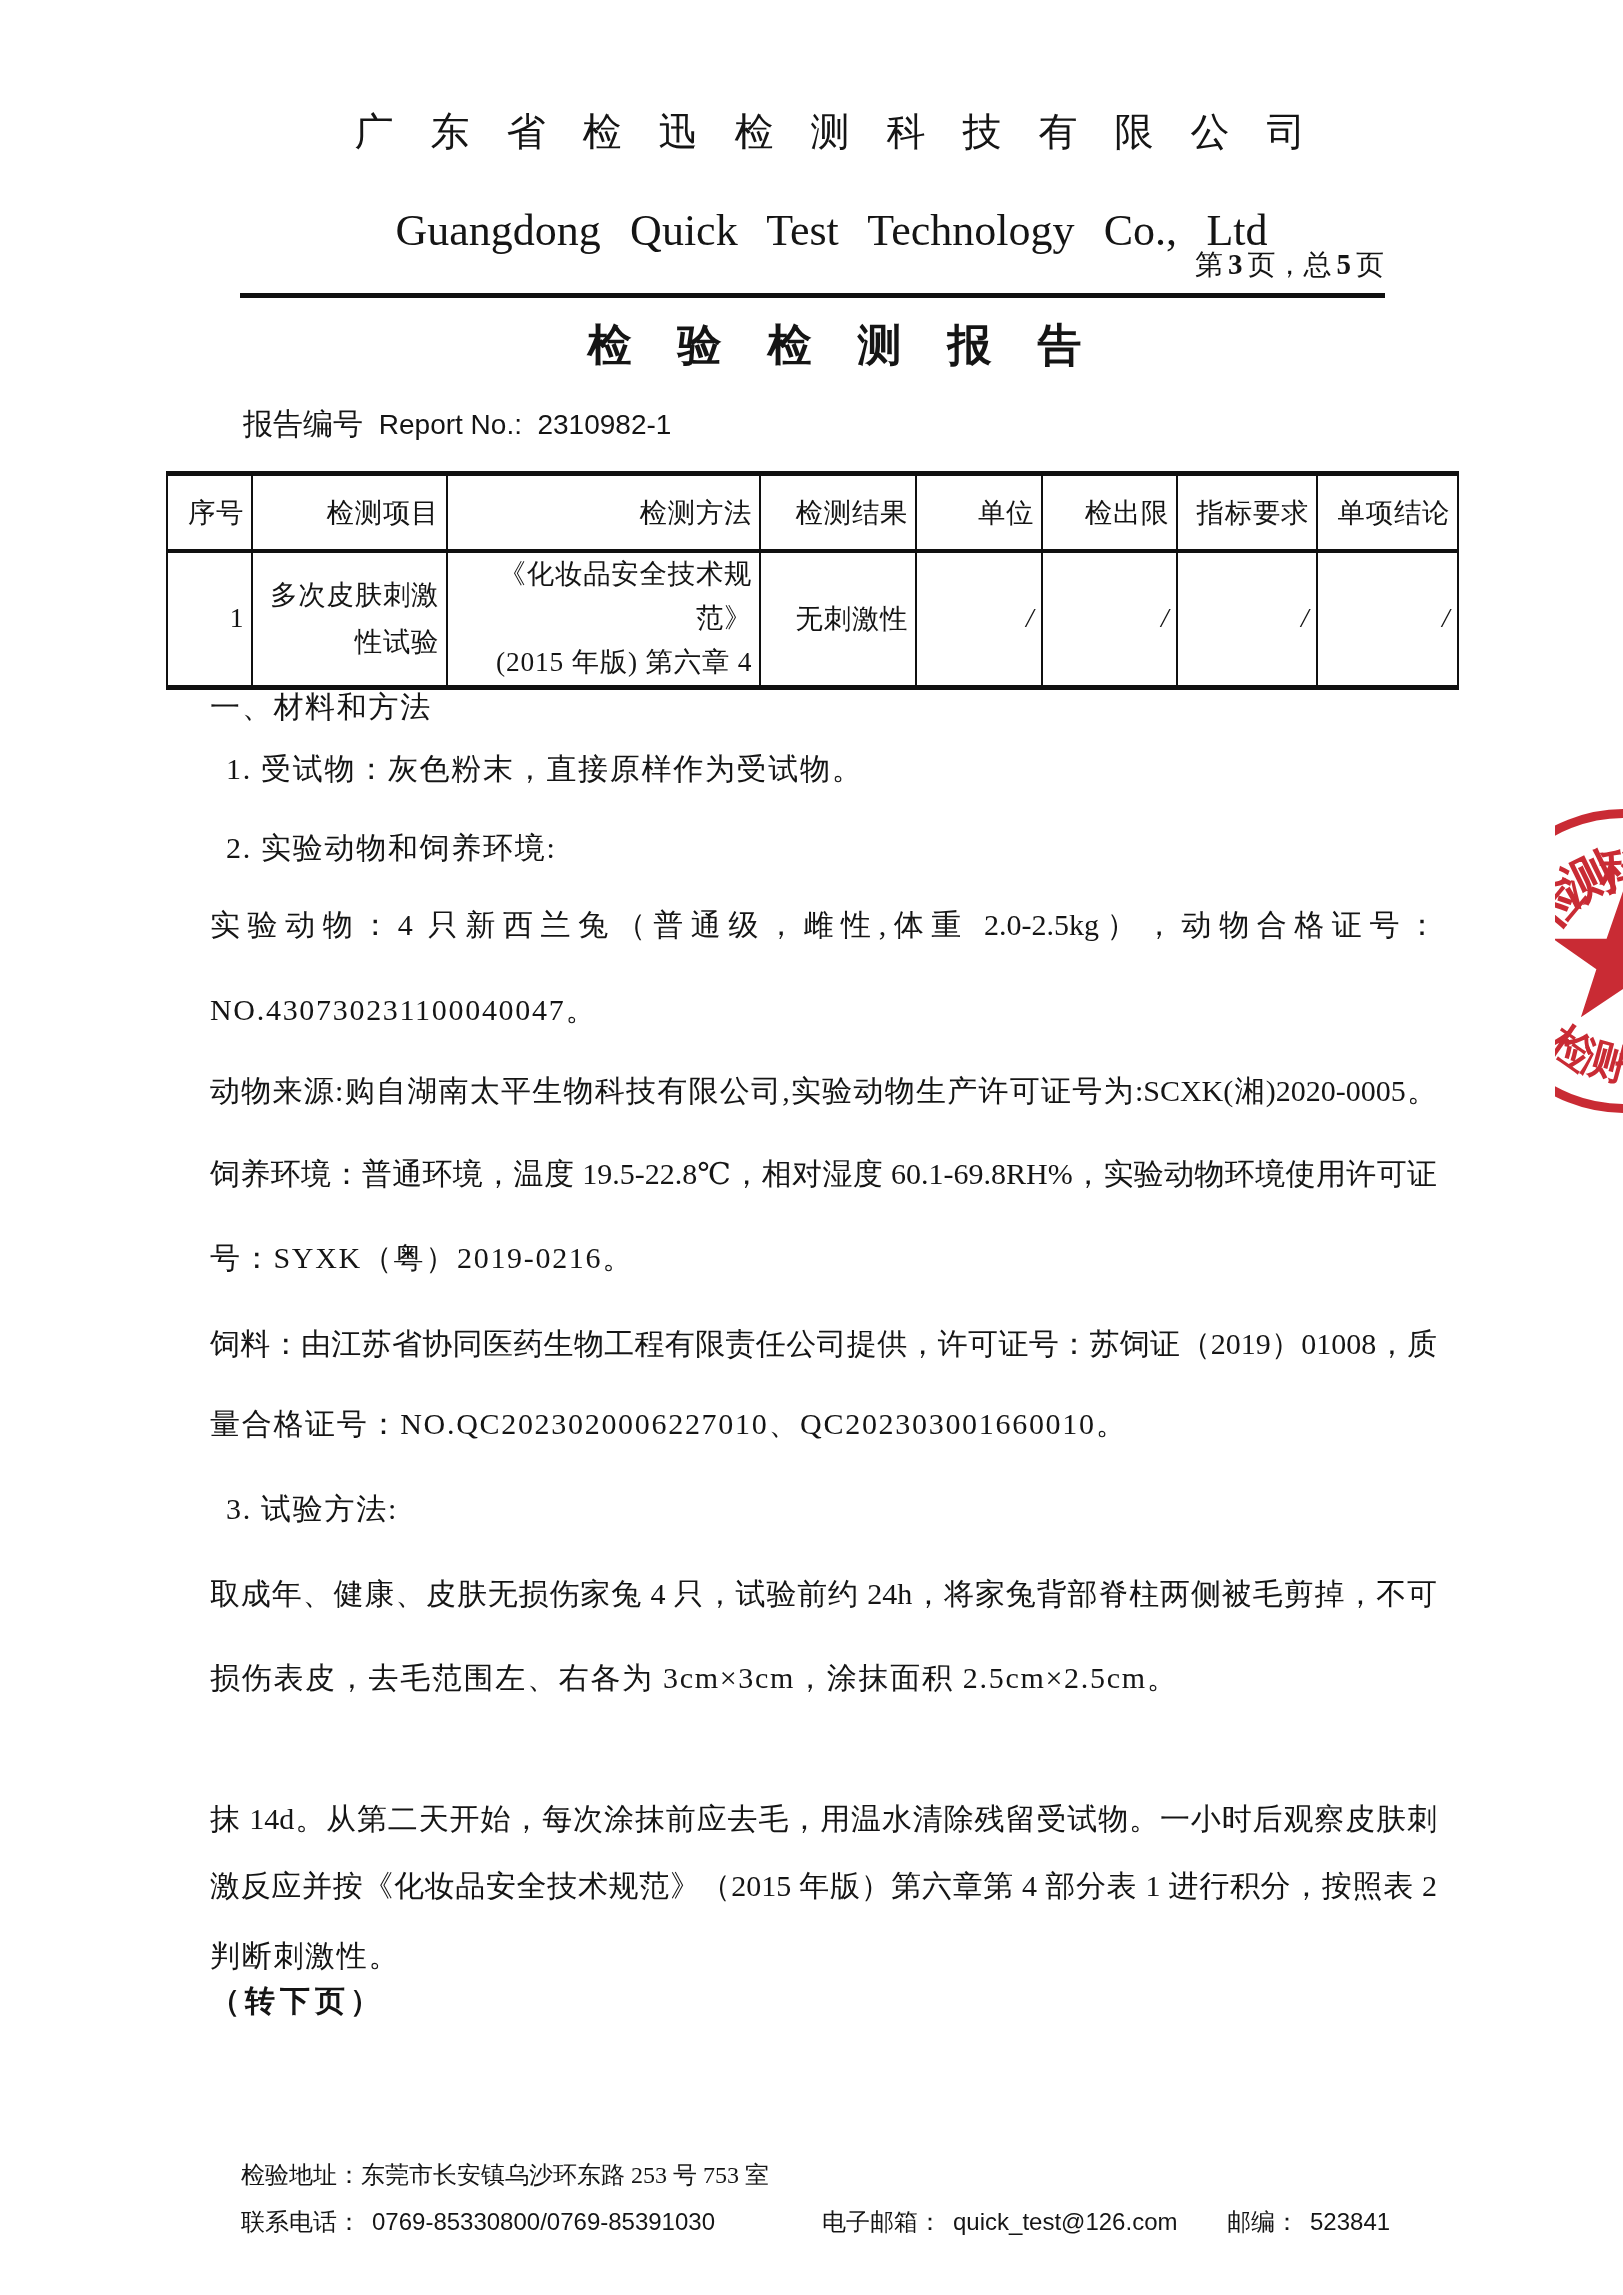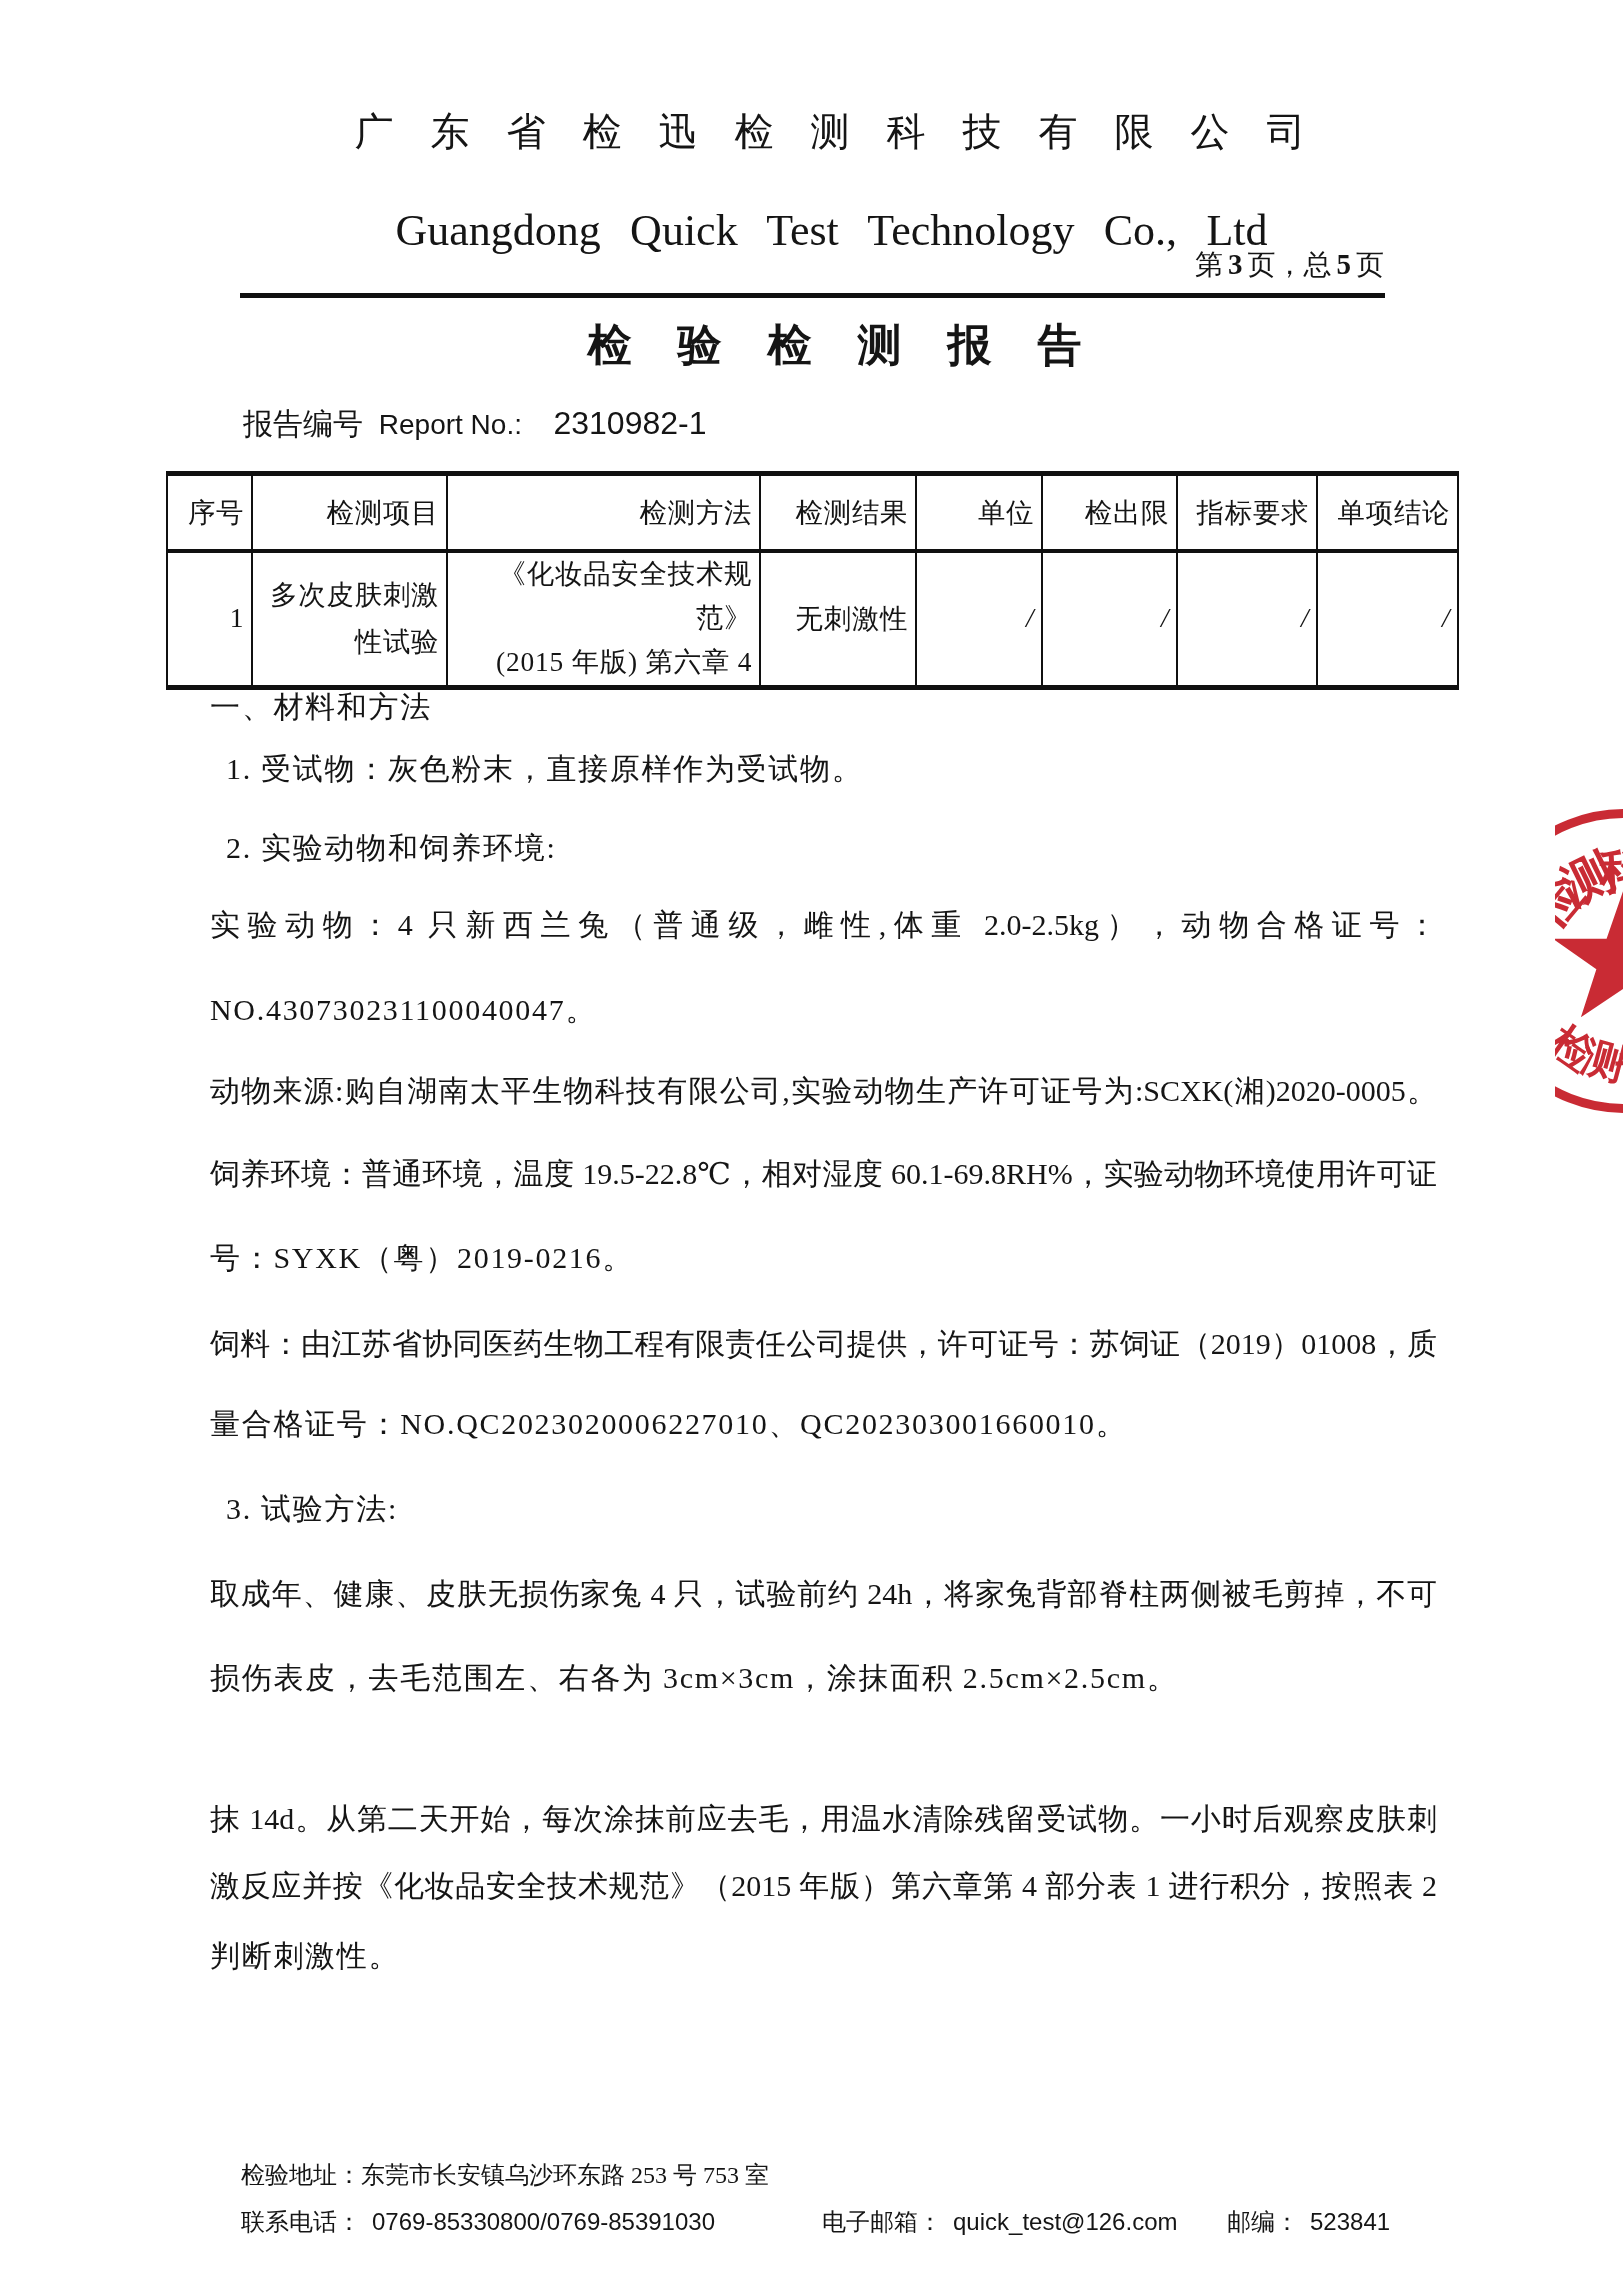--- a/index.html
+++ b/index.html
@@ -16,21 +16,21 @@
 
   .company-cn{top:105px;font-size:39px;letter-spacing:37px;padding-left:37px;white-space:nowrap;}
   .company-en{top:205px;font-size:44px;word-spacing:18.3px;white-space:nowrap;margin-left:20px;}
   .page-info{top:246px;right:239px;font-size:28px;white-space:nowrap;}
   .page-info b{font-size:29px;margin:0 5px;}
   .head-rule{left:240px;top:293px;width:1145px;height:5px;background:#101010;}
   .doc-title{top:316px;font-size:44px;font-weight:bold;letter-spacing:46px;padding-left:46px;white-space:nowrap;}
 
   .report-line{left:243px;top:404px;font-size:30px;white-space:nowrap;}
   .report-line .en{font-family:"Liberation Sans","DejaVu Sans",sans-serif;font-size:28px;margin-left:8.3px;}
-  .report-line .num{font-family:"Liberation Sans","DejaVu Sans",sans-serif;font-size:32px;margin-left:24px;}
+  .report-line .num{font-family:"Liberation Sans","DejaVu Sans",sans-serif;font-size:28px;margin-left:8px;}
 
   table.results{
     position:absolute;left:166px;top:471px;
     width:1291px;border-collapse:collapse;table-layout:fixed;
     font-size:27.4px;
   }
   table.results th,table.results td{
     border:2.5px solid #101010;
     text-align:right;vertical-align:middle;
     font-weight:normal;padding:0 6.7px;
@@ -138,20 +138,21 @@
   <div class="bl just" style="top:1154px">饲养环境：普通环境，温度 19.5-22.8℃，相对湿度 60.1-69.8RH%，实验动物环境使用许可证</div>
   <div class="bl" style="top:1238px">号：SYXK（粤）2019-0216。</div>
   <div class="bl just" style="top:1324px">饲料：由江苏省协同医药生物工程有限责任公司提供，许可证号：苏饲证（2019）01008，质</div>
   <div class="bl" style="top:1404px">量合格证号：NO.QC2023020006227010、QC202303001660010。</div>
   <div class="bl ind" style="top:1489px">3. 试验方法:</div>
   <div class="bl just" style="top:1574px">取成年、健康、皮肤无损伤家兔 4 只，试验前约 24h，将家兔背部脊柱两侧被毛剪掉，不可</div>
   <div class="bl" style="top:1658px">损伤表皮，去毛范围左、右各为 3cm×3cm，涂抹面积 2.5cm×2.5cm。</div>
   <div class="bl just" style="top:1799px">抹 14d。从第二天开始，每次涂抹前应去毛，用温水清除残留受试物。一小时后观察皮肤刺</div>
   <div class="bl just" style="top:1866px">激反应并按《化妆品安全技术规范》（2015 年版）第六章第 4 部分表 1 进行积分，按照表 2</div>
   <div class="bl" style="top:1936px">判断刺激性。</div>
+  <div class="bl bold" style="top:1981px">（转下页）</div>
 
   <div class="abs footer f1">
     <span>检验地址：</span><span>东莞市长安镇乌沙环东路 253 号 753 室</span>
   </div>
   <div class="abs footer f2a">
     <span>联系电话：</span><span class="val">0769-85330800/0769-85391030</span>
   </div>
   <div class="abs footer f2b">
     <span>电子邮箱：</span><span class="val">quick_test@126.com</span>
   </div>

